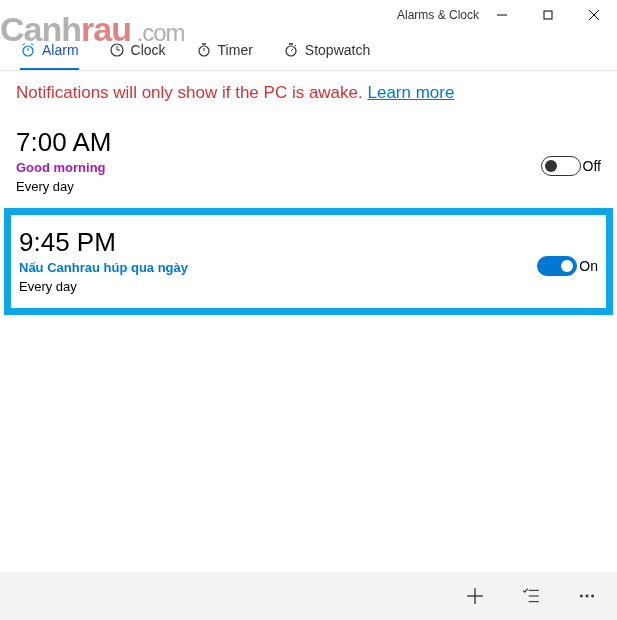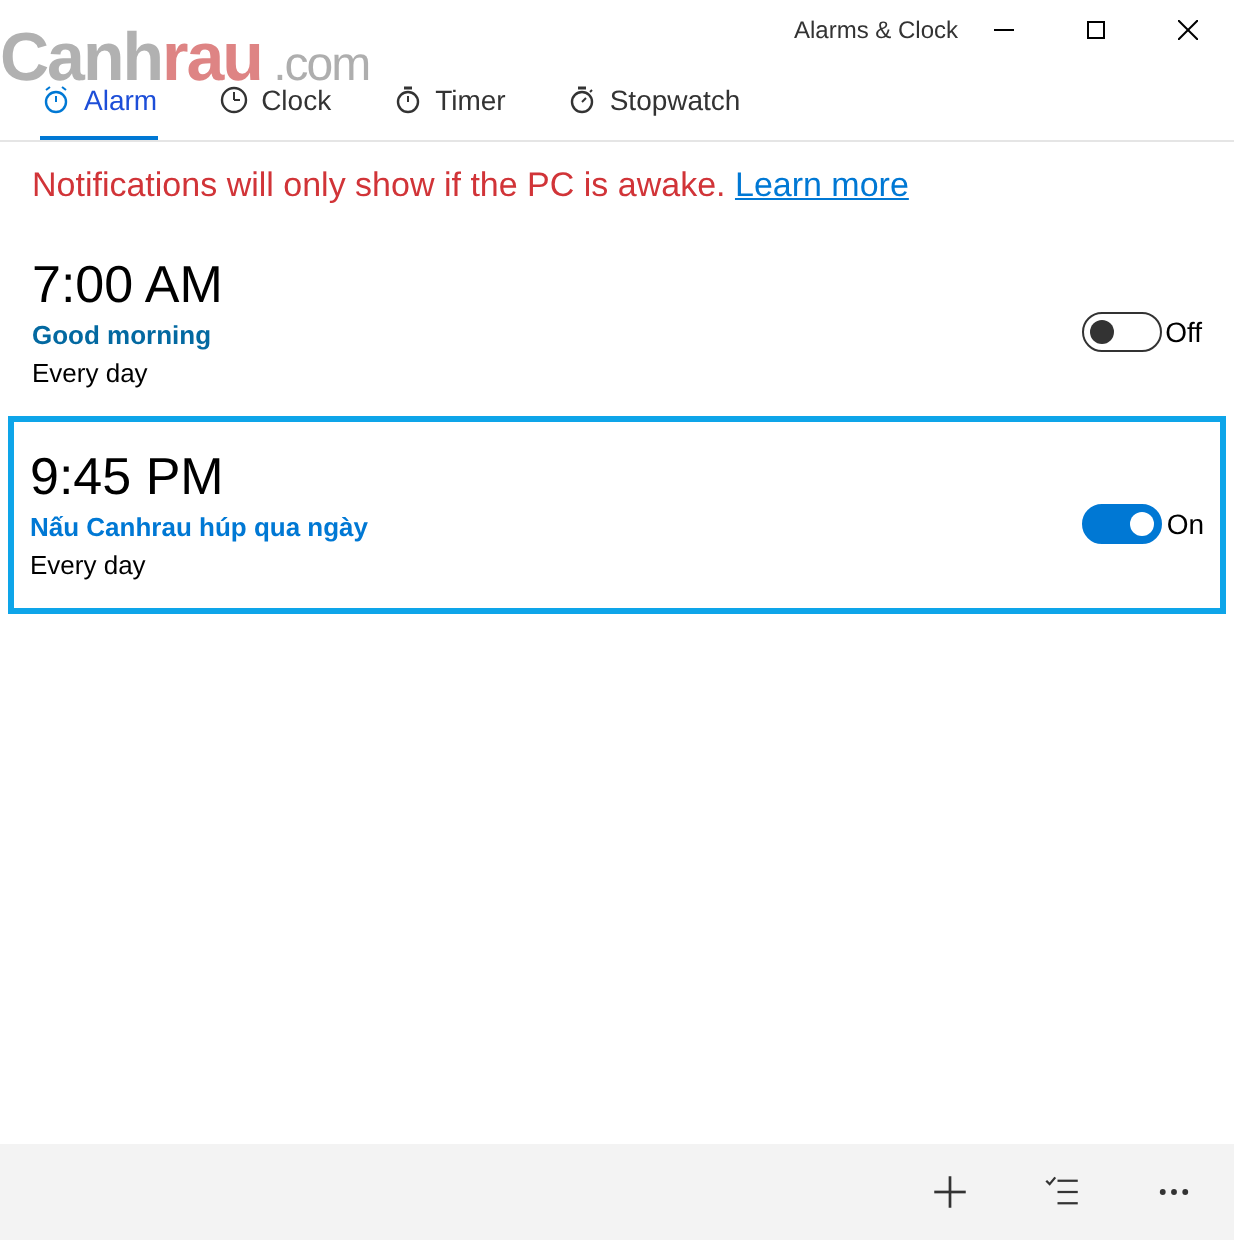--- a/index.html
+++ b/index.html
@@ -12,29 +12,29 @@
     .tabs { display: flex; gap: 30px; padding: 12px 20px 0 20px; border-bottom: 1px solid #e5e5e5; }
     .tab { display: flex; align-items: center; gap: 6px; padding-bottom: 10px; cursor: pointer; font-size: 14px; color: #333; border-bottom: 2px solid transparent; }
     .tab.active { color: #1d4ed8; border-bottom-color: #0078d4; }
     .tab .icon { width: 16px; height: 16px; }
     .notice { padding: 12px 16px; font-size: 17px; color: #d13438; }
     .notice a { color: #0078d4; text-decoration: underline; }
     .alarm-list { padding: 0 12px; }
     .alarm-item { display: flex; align-items: center; justify-content: space-between; padding: 12px 4px 14px 4px; }
     .alarm-left { flex: 1; }
     .alarm-time { font-size: 26px; font-weight: 300; color: #000; }
-    .alarm-name { font-size: 13px; color: #0369a1; margin-top: 2px; font-weight: 600; }
+    .alarm-name { font-size: 13px; color: #a21caf; margin-top: 2px; font-weight: 600; }
     .alarm-repeat { font-size: 13px; color: #000; margin-top: 4px; }
     .alarm-right { display: flex; align-items: center; gap: 2px; margin-top: 10px; }
     .toggle { position: relative; width: 40px; height: 20px; border-radius: 10px; border: 1px solid #333; cursor: pointer; background: #fff; }
     .toggle .knob { position: absolute; top: 3px; left: 3px; width: 12px; height: 12px; border-radius: 50%; background: #333; }
     .toggle.on { background: #0078d4; border-color: #0078d4; }
     .toggle.on .knob { left: auto; right: 3px; background: #fff; }
     .toggle-label { font-size: 14px; color: #000; }
-    .highlighted { border: 3px solid #0ea5e9; margin: 0 -8px; padding-left: 8px; padding-right: 8px; }
+    .highlighted { border: 7px solid #0ea5e9; margin: 0 -8px; padding-left: 8px; padding-right: 8px; }
     .highlighted .alarm-name { color: #0078d4; }
     .bottom-bar { position: absolute; bottom: 0; left: 0; right: 0; height: 48px; background: #f3f3f3; display: flex; justify-content: flex-end; align-items: center; gap: 36px; padding-right: 20px; }
     .bottom-btn { width: 20px; height: 20px; cursor: pointer; display: flex; align-items: center; justify-content: center; }
     .watermark { position: absolute; top: 10px; left: 0; font-size: 34px; font-weight: bold; color: rgba(100,100,100,0.5); letter-spacing: -1px; pointer-events: none; z-index: 100; }
     .watermark .r1 { color: rgba(200,50,50,0.6); }
     .watermark .com { font-size: 24px; color: rgba(120,120,120,0.6); font-weight: normal; }
   </style>
 </head>
 <body>
 

